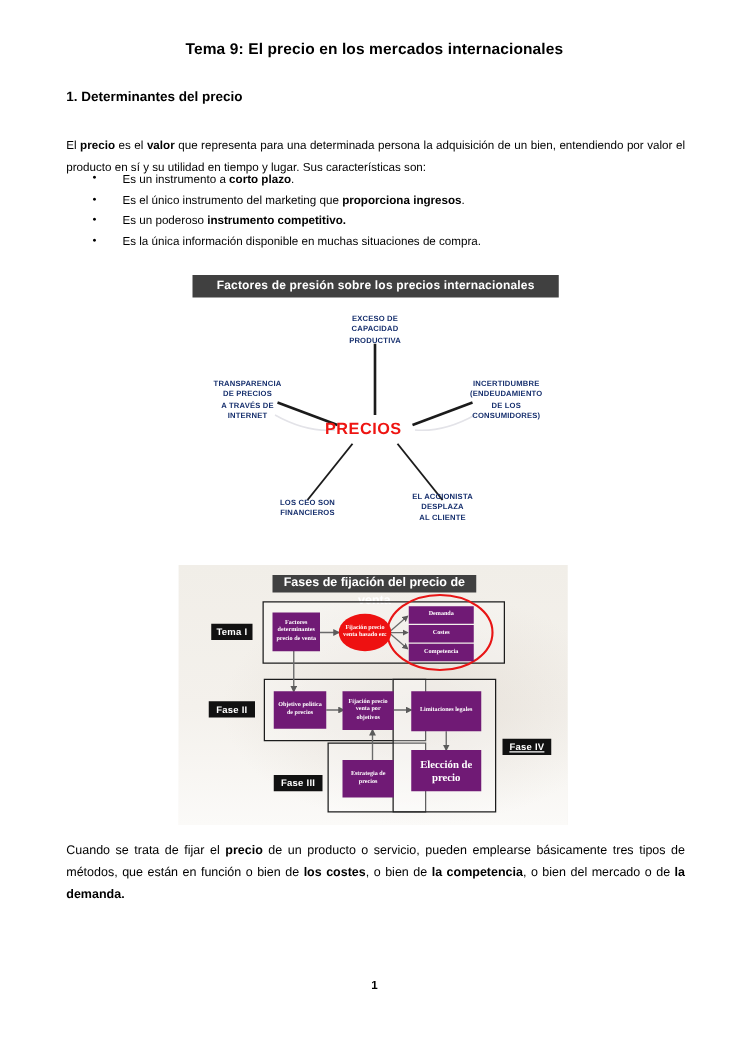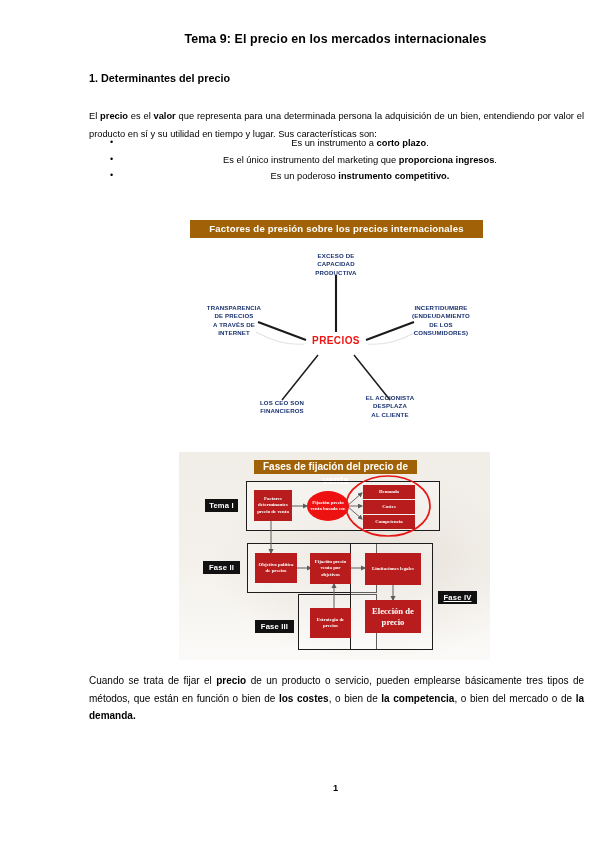--- a/index.html
+++ b/index.html
@@ -8,40 +8,39 @@
     background:#ffffff;
     font-family:"Liberation Sans", sans-serif;
     color:#000000;
     overflow:hidden;
     position:relative;
   }
   .page{
     position:absolute; left:0; top:0; width:483px; height:848px;
     box-sizing:border-box;
     padding:4px;
-    margin-left:36px;
   }
   
   .doc-title{
     position:absolute; left:0; top:32px; width:599px;
     text-align:center;
     font-size:12.4px; font-weight:bold; letter-spacing:.1px;
   }
   .section-heading{
     position:absolute; left:53px; top:72px;
     font-size:10.8px; font-weight:bold;
   }
   .para-intro{
     position:absolute; left:53px; top:108px; width:495px;
     font-size:9.3px; line-height:17.5px; text-align:justify;
   }
   .para-intro b{font-weight:bold;}
   .bullets{
     position:absolute; left:70px; top:135px; width:480px;
-    margin:0; padding:0; list-style:none;text-align:center;
+    margin:0; padding:0; list-style:none;
   }
   .bullets li{
     position:relative;
     font-size:9.3px; line-height:16.6px;
     padding-left:28px;
   }
   .bullets li:before{
     content:"\2022";
     position:absolute; left:4px; top:-1px;
     font-size:9px;
@@ -52,21 +51,21 @@
     font-size:10px; line-height:17.5px; text-align:justify;
   }
   .para-outro b{font-weight:bold;}
   .page-number{
     position:absolute; left:0; top:783px; width:599px;
     text-align:center; font-size:9.3px; font-weight:bold;
   }
 
   
   .banner{
-    background:#a16207;
+    background:#404040;
     color:#ffffff;
     font-weight:bold;
     display:inline-block;
     box-sizing:border-box;
   }
 
   
   #fig-pressure{
     position:absolute; left:150px; top:220px; width:300px; height:205px;
   }
@@ -78,22 +77,21 @@
   #fig-pressure svg{position:absolute; left:0; top:0; width:300px; height:205px;}
   .nodelabel{
     position:absolute;
     color:#17306e;
     font-size:6.1px; font-weight:bold; line-height:8.4px;
     text-align:center; letter-spacing:.15px;
   }
   .center-label{
     position:absolute;
     color:#ee1512;
-    font-size:10px; font-weight:bold; letter-spacing:.4px;
-    text-align:center;
+    font-size:13px; font-weight:bold; letter-spacing:.4px;
   }
 
   
   #fig-phases{
     position:absolute; left:143px; top:452px; width:311px; height:208px;
     background:#f2efe9;
   }
   #fig-phases .wash{
     position:absolute; left:0; top:0; width:100%; height:100%;
     background:
@@ -112,21 +110,21 @@
     letter-spacing:.2px;
   }
   .group-box{
     position:absolute;
     border:1.6px solid #1c1c1c;
     background:rgba(255,255,255,.30);
     box-sizing:border-box;
   }
   .red-box{
     position:absolute;
-    background:#b91c1c;
+    background:#701a75;
     color:#ffffff;
     font-family:"Liberation Serif", serif;
     font-weight:bold;
     font-size:4.9px; line-height:6.2px;
     display:flex; align-items:center; justify-content:center;
     text-align:center;
     box-sizing:border-box;
     padding:1px;
   }
   .red-box.big{ font-size:8.6px; line-height:10.4px; }
@@ -152,20 +150,21 @@
   <div class="doc-title">Tema 9: El precio en los mercados internacionales</div>
 
   <div class="section-heading">1. Determinantes del precio</div>
 
   <div class="para-intro">El <b>precio</b> es el <b>valor</b> que representa para una determinada persona la adquisición de un bien, entendiendo por valor el producto en sí y su utilidad en tiempo y lugar. Sus características son:</div>
 
   <ul class="bullets">
     <li>Es un instrumento a <b>corto plazo</b>.</li>
     <li>Es el único instrumento del marketing que <b>proporciona ingresos</b>.</li>
     <li>Es un poderoso <b>instrumento competitivo.</b></li>
+    <li>Es la única información disponible en muchas situaciones de compra.</li>
   </ul>
 
   <div id="fig-pressure">
 
     <div class="banner">Factores de presión sobre los precios internacionales</div>
 
     <svg viewBox="0 0 300 205">
 
       <line x1="150" y1="55" x2="150" y2="112" stroke="#1b1b1b" stroke-width="2.1"></line>
 

